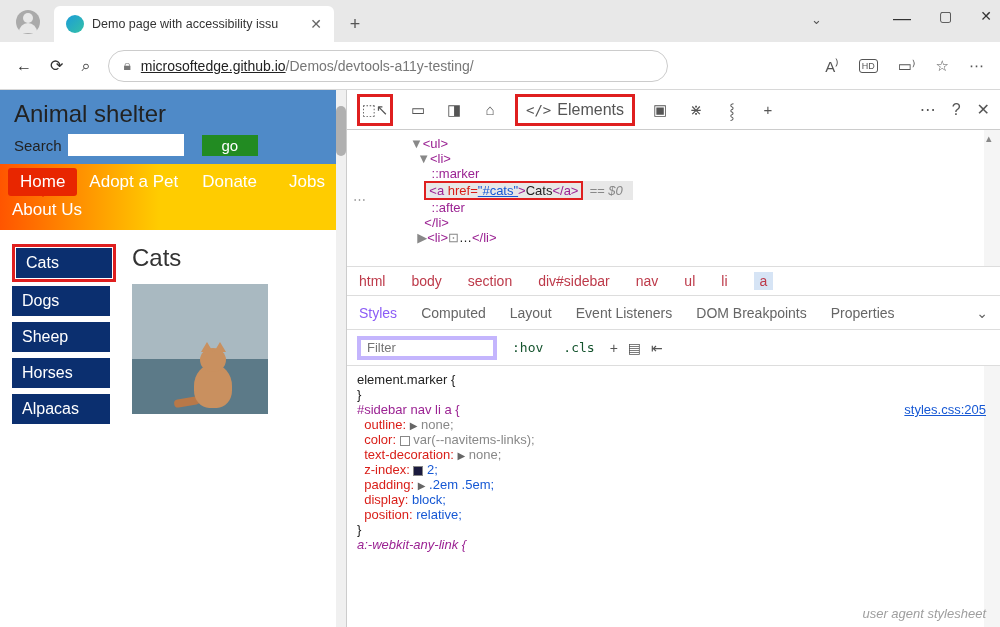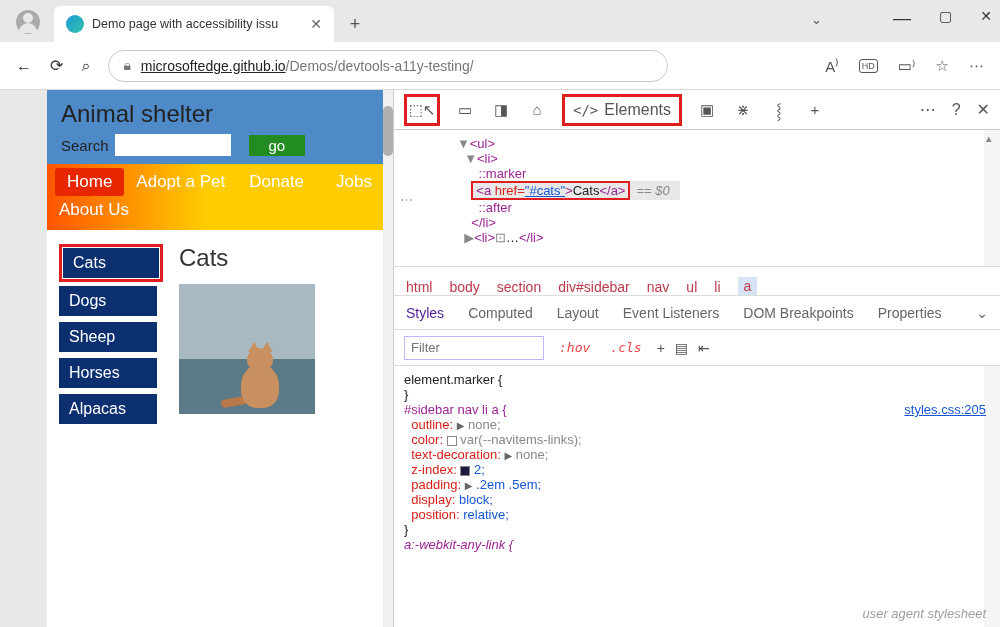--- a/index.html
+++ b/index.html
@@ -20,21 +20,21 @@
 .chev { position: absolute; right: 178px; top: 12px; font-size: 13px; color: #555; }
 
 .addrbar { height: 48px; background: #fff; display: flex; align-items: center; padding: 0 16px; gap: 18px; border-bottom: 1px solid #d8d8d8; }
 .nav-icon { font-size: 16px; color: #333; cursor: pointer; }
 .urlbox { flex: 1; max-width: 560px; height: 32px; border: 1px solid #ccc; border-radius: 16px; display: flex; align-items: center; padding: 0 14px; gap: 10px; font-size: 14px; color: #777; }
 .urlbox .host { color: #222; text-decoration: underline; }
 .right-icons { display: flex; gap: 20px; margin-left: auto; align-items: center; color: #555; }
 .right-icons span { cursor: pointer; font-size: 15px; }
 
 
-.content { display: flex; height: calc(627px - 90px); background: #fff; margin-left: 47px; }
+.content { display: flex; height: calc(627px - 90px); background: #fff; }
 .page { width: 346px; background: #fff; overflow: hidden; position: relative; }
 .page-scroll { position: absolute; right: 0; top: 0; width: 10px; height: 100%; background: #f0f0f0; }
 .page-scroll .thumb { position: absolute; top: 16px; width: 10px; height: 50px; background: #b0b0b0; border-radius: 5px; }
 
 .header-blue { background: #4f8ac8; padding: 10px 14px 8px; color: #222; }
 .header-blue h1 { font-size: 24px; font-weight: 400; color: #222; margin-bottom: 6px; }
 .header-blue .srow { display: flex; align-items: center; gap: 6px; }
 .header-blue .srow span { color: #222; font-size: 15px; }
 .header-blue input { width: 116px; height: 22px; border: none; background: #fff; }
 .gobtn { background: #228b22; color: #fff; border: none; padding: 2px 20px; font-size: 15px; cursor: pointer; margin-left: 12px; }
@@ -79,31 +79,31 @@
 .tag { color: #9b2393; }
 .attr { color: #d91e18; }
 .val { color: #1658d4; text-decoration: underline; }
 .txt { color: #222; }
 .pseudo { color: #9b2393; }
 .dom .hlrow { background: #e8e8e8; display: inline-block; padding-right: 10px; }
 .dom .hlbox { border: 2px solid #df1f1f; padding: 0 3px; display: inline-block; }
 .dom .dots { position: absolute; left: 6px; top: 62px; color: #888; letter-spacing: 1px; }
 .dom .eq { color: #888; font-style: italic; margin-left: 6px; }
 
-.crumbs { height: 30px; border-top: 1px solid #ddd; border-bottom: 1px solid #ddd; display: flex; align-items: flex-end; padding: 0 12px; gap: 17px; font-size: 14px; color: #bd3a4a; }
+.crumbs { height: 30px; border-top: 1px solid #ddd; border-bottom: 1px solid #ddd; display: flex; align-items: center; padding: 0 12px; gap: 26px; font-size: 14px; color: #bd3a4a; }
 .crumbs span { cursor: pointer; }
 .crumbs .sel { background: #d6e4f5; padding: 1px 6px; color: #bd3a4a; }
 
 .styletabs { height: 34px; border-bottom: 1px solid #ddd; display: flex; align-items: center; padding: 0 12px; gap: 24px; font-size: 14px; color: #666; }
-.styletabs .act { color: #4c1d95; }
+.styletabs .act { color: #8b5cf6; }
 .styletabs .chevd { margin-left: auto; cursor: pointer; }
 
 .filterrow { height: 36px; border-bottom: 1px solid #ddd; display: flex; align-items: center; padding: 0 10px; gap: 10px; }
-.filterrow input { height: 24px; width: 140px; border: 1px solid #c4b5fd; padding: 0 6px; font-size: 13px; }
-.filterrow .btn { font-family: Consolas, monospace; font-size: 13px; color: #ef4444; cursor: pointer; padding: 2px 5px; font-style: italic; }
+.filterrow input { height: 24px; width: 140px; border: 4px solid #c4b5fd; padding: 0 6px; font-size: 13px; }
+.filterrow .btn { font-family: Consolas, monospace; font-size: 13px; color: #14532d; cursor: pointer; padding: 2px 5px; }
 .filterrow .icon { font-size: 14px; color: #555; cursor: pointer; }
 
 .styles { flex: 1; font-family: Consolas, monospace; font-size: 13px; padding: 6px 10px; overflow: hidden; position: relative; }
 .styles .link { position: absolute; right: 14px; top: 36px; color: #1658d4; text-decoration: underline; font-size: 13px; cursor: pointer; }
 .styles .scroll { position: absolute; right: 0; top: 0; bottom: 0; width: 16px; background: #f5f5f5; }
 .sel-css { color: #9b2393; }
 .prop { color: #d91e18; }
 .cval { color: #1658d4; }
 .cvar { color: #888; }
 .tri { color: #666; font-size: 10px; }

